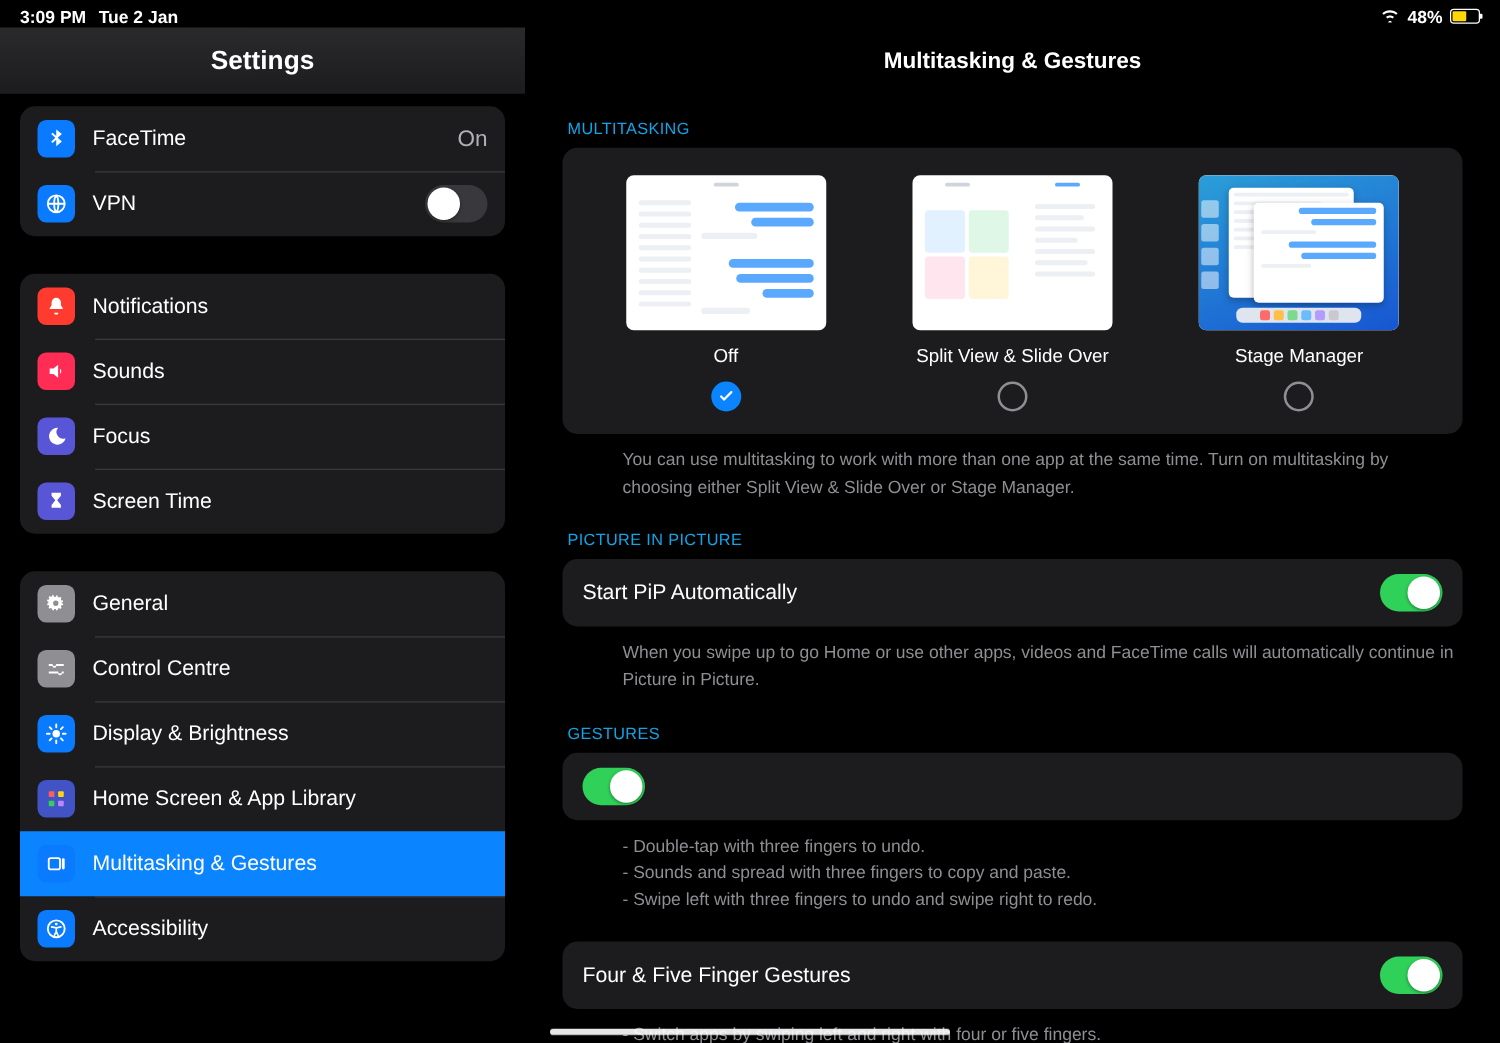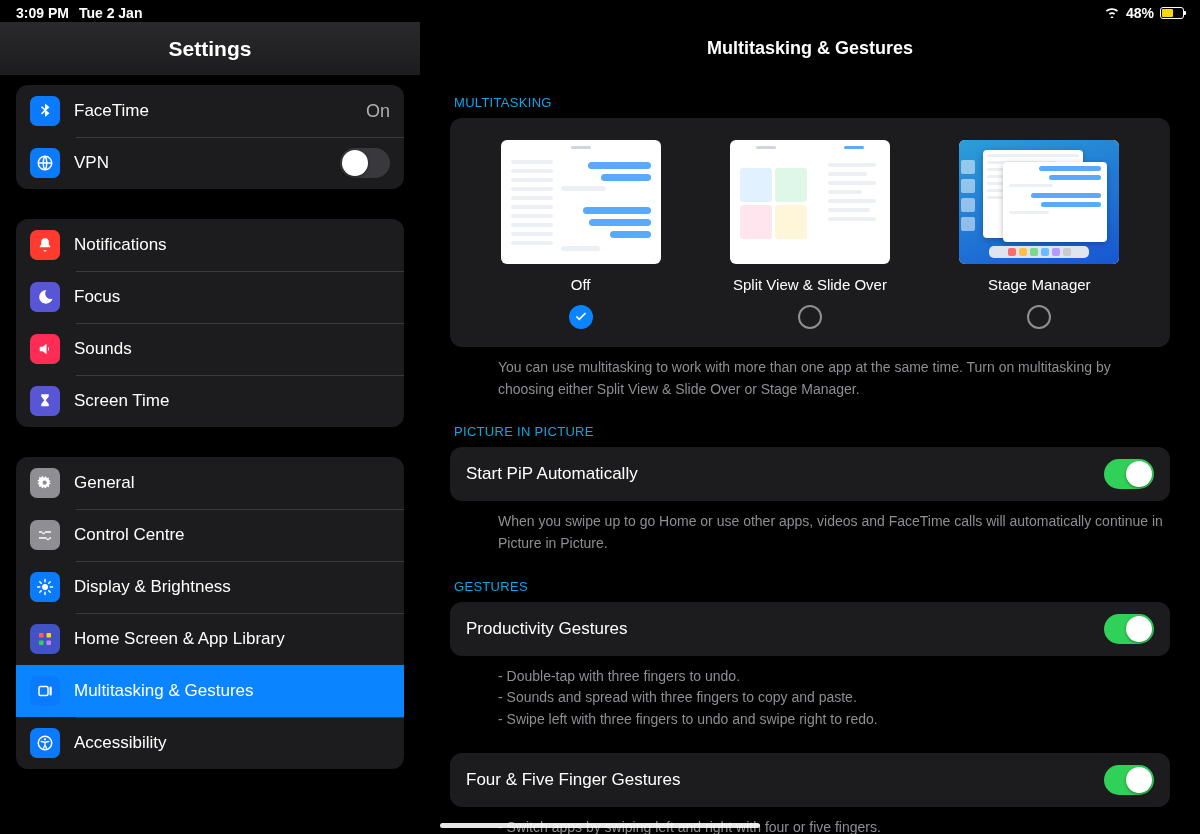--- a/index.html
+++ b/index.html
@@ -251,34 +251,34 @@
       <div class="group">
         <div class="row">
           <div class="icon-box" style="background:#ff3b30">
             <svg viewBox="0 0 24 24">
                 <path d="M12 3a5 5 0 00-5 5v3l-2 3v1h14v-1l-2-3V8a5 5 0 00-5-5zm0 18a2.5 2.5 0 002.4-2H9.6A2.5 2.5 0 0012 21z"></path>
               </svg>
           </div>
           <span class="row-label">Notifications</span>
         </div>
         <div class="row">
+          <div class="icon-box" style="background:#ff2d55">
+            <svg viewBox="0 0 24 24">
+                <path d="M5 9v6h4l5 4V5L9 9H5zm11 0a4 4 0 010 6v-6z"></path>
+              </svg>
+          </div>
+          <span class="row-label">Sounds</span>
+        </div>
+        <div class="row">
           <div class="icon-box" style="background:#5856d6">
             <svg viewBox="0 0 24 24">
                 <path d="M14 3a9 9 0 108 11 7 7 0 01-8-11z"></path>
               </svg>
           </div>
           <span class="row-label">Focus</span>
-        </div>
-        <div class="row">
-          <div class="icon-box" style="background:#ff2d55">
-            <svg viewBox="0 0 24 24">
-                <path d="M5 9v6h4l5 4V5L9 9H5zm11 0a4 4 0 010 6v-6z"></path>
-              </svg>
-          </div>
-          <span class="row-label">Sounds</span>
         </div>
         <div class="row">
           <div class="icon-box" style="background:#5856d6">
             <svg viewBox="0 0 24 24">
                 <path d="M7 3h10v3l-4 5 4 5v3H7v-3l4-5-4-5V3z"></path>
               </svg>
           </div>
           <span class="row-label">Screen Time</span>
         </div>
       </div>
@@ -455,21 +455,20 @@
           <div class="toggle on">
               <div class="toggle-knob"></div>
             </div>
         </div>
       </div>
       <div class="section-footer">When you swipe up to go Home or use other apps, videos and FaceTime calls will automatically continue in Picture in Picture.</div>
 
       <div class="section-header">GESTURES</div>
       <div class="card">
         <div class="settings-row">
-          <span class="settings-row-label">Productivity Gestures</span>
           <div class="toggle on">
               <div class="toggle-knob"></div>
             </div>
         </div>
       </div>
       <div class="section-footer">
         <div>- Double-tap with three fingers to undo.</div>
         <div>- Sounds and spread with three fingers to copy and paste.</div>
         <div>- Swipe left with three fingers to undo and swipe right to redo.</div>
       </div>

